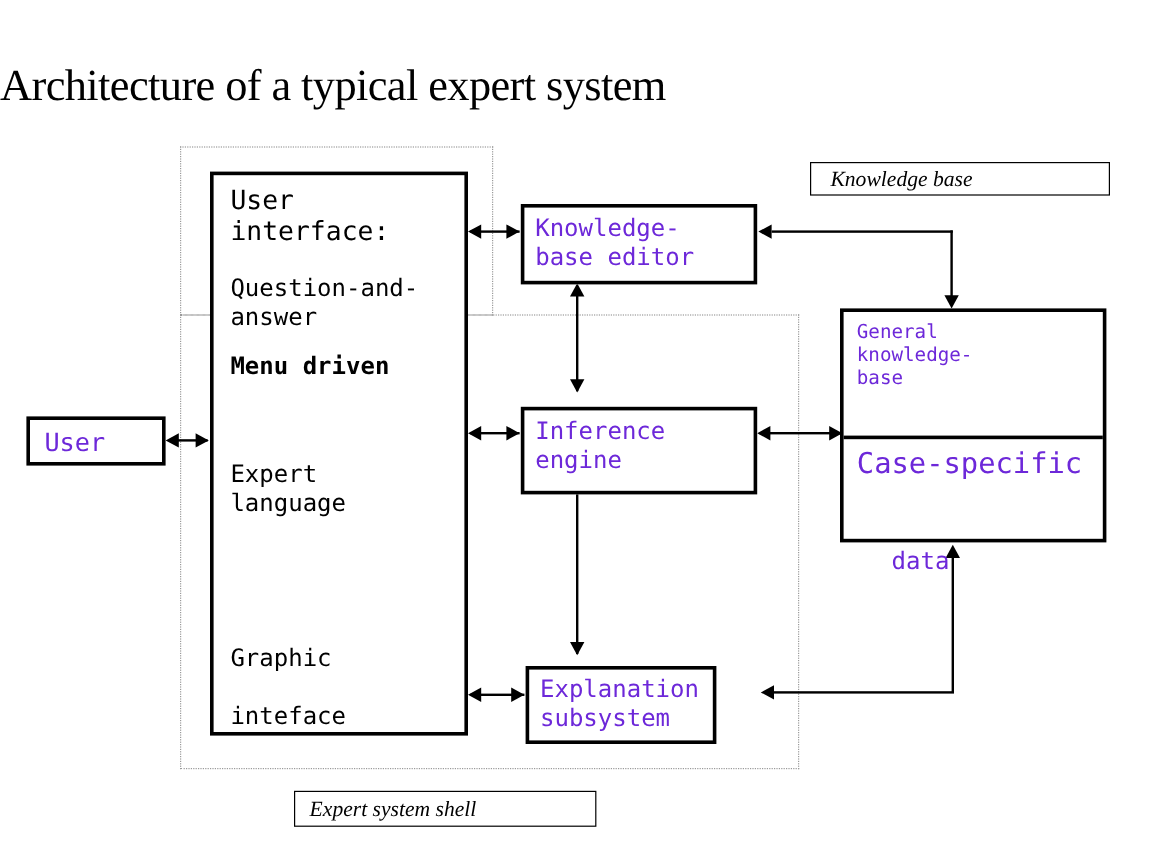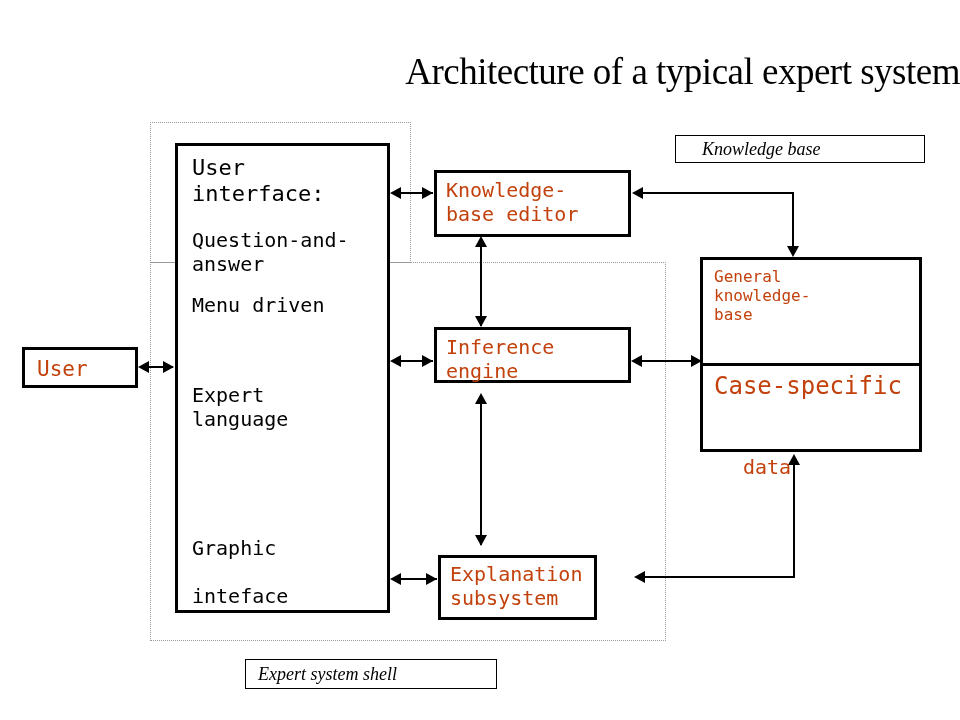--- a/index.html
+++ b/index.html
@@ -15,21 +15,21 @@
     overflow: hidden;
     font-family: "DejaVu Sans Mono", monospace;
   }
 
   
   .title {
     position: absolute;
     left: 0;
     top: 50px;
     width: 960px;
-    text-align: right;
+    text-align: left;
     font-family: "Liberation Serif", "DejaVu Serif", serif;
     font-size: 37px;
     font-weight: 400;
     color: #000000;
     letter-spacing: -0.5px;
     white-space: nowrap;
   }
 
   
   .shell-region {
@@ -42,21 +42,21 @@
   
   .box {
     position: absolute;
     box-sizing: border-box;
     border: 3px solid #000000;
     background: #ffffff;
     color: #000000;
   }
   .box-label {
     font-family: "DejaVu Sans Mono", monospace;
-    color: #c2410c;
+    color: #6d28d9;
     white-space: pre;
     line-height: 1.18;
   }
 
   
   #user-box {
     left: 22px;
     top: 347px;
     width: 116px;
     height: 41px;
@@ -78,44 +78,44 @@
   .ui-line {
     position: absolute;
     left: 14px;
     font-family: "DejaVu Sans Mono", monospace;
     color: #000000;
     white-space: pre;
     line-height: 1.2;
   }
   #ui-l1 { top: 9px;   font-size: 22px; }
   #ui-l2 { top: 82px;  font-size: 20px; }
-  #ui-l3 { top: 147px; font-size: 20px; }
+  #ui-l3 { top: 147px; font-size: 20px; font-weight: bold; }
   #ui-l4 { top: 237px; font-size: 20px; }
   #ui-l5 { top: 390px; font-size: 20px; }
 
   
   #kb-editor {
     left: 434px;
     top: 170px;
     width: 197px;
     height: 67px;
   }
   #kb-editor .box-label {
     position: absolute;
     left: 9px;
     top: 6px;
     font-size: 20px;
   }
 
   
   #inference-engine {
     left: 434px;
-    top: 327px;
+    top: 339px;
     width: 197px;
-    height: 56px;
+    height: 73px;
     padding-left: 33px;
   }
   #inference-engine .box-label {
     position: absolute;
     left: 9px;
     top: 6px;
     font-size: 20px;
   }
 
   
@@ -180,21 +180,21 @@
     color: #000000;
     display: flex;
     align-items: center;
     white-space: nowrap;
   }
   #caption-knowledge-base {
     left: 675px;
     top: 135px;
     width: 250px;
     height: 28px;
-    padding-left: 26px;
+    padding-left: 16px;
   }
   #caption-expert-shell {
     left: 245px;
     top: 659px;
     width: 252px;
     height: 30px;
     padding-left: 12px;
   }
 
   

